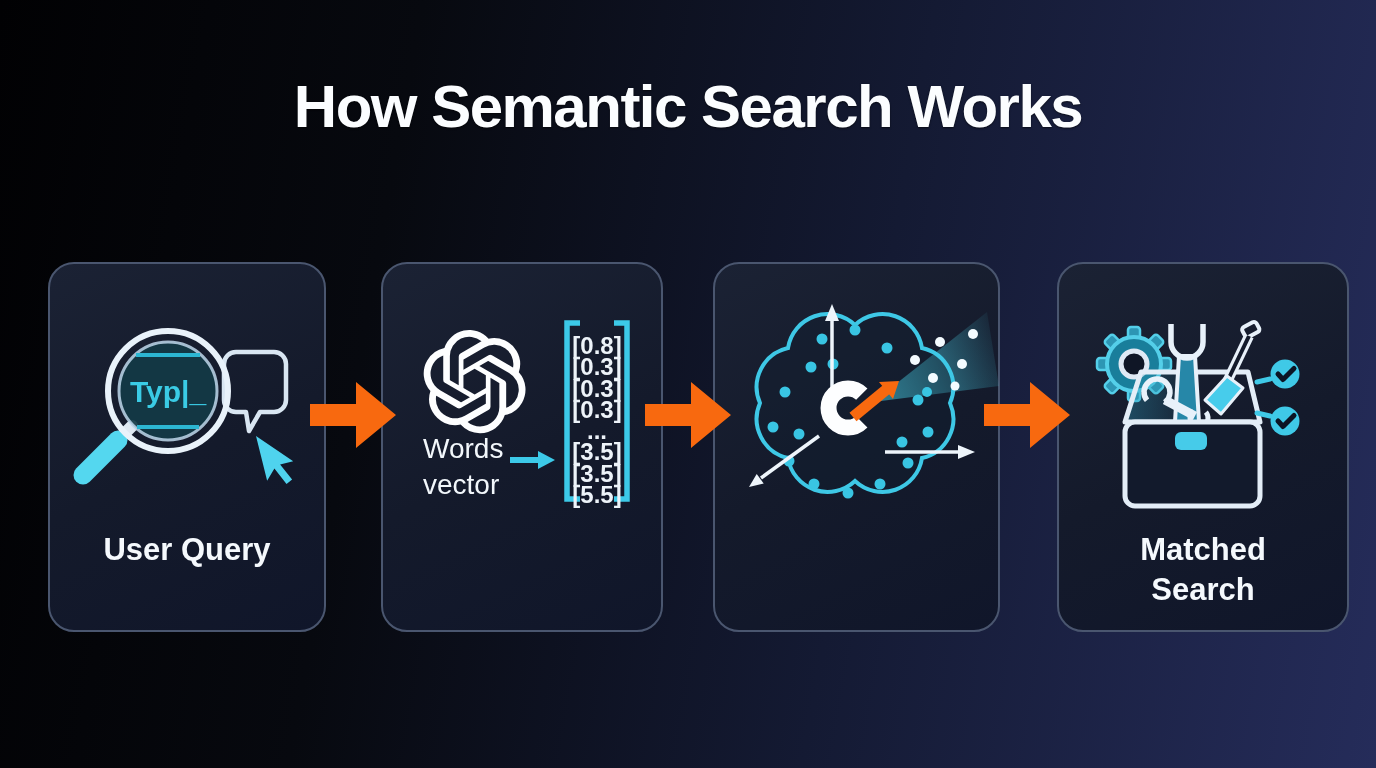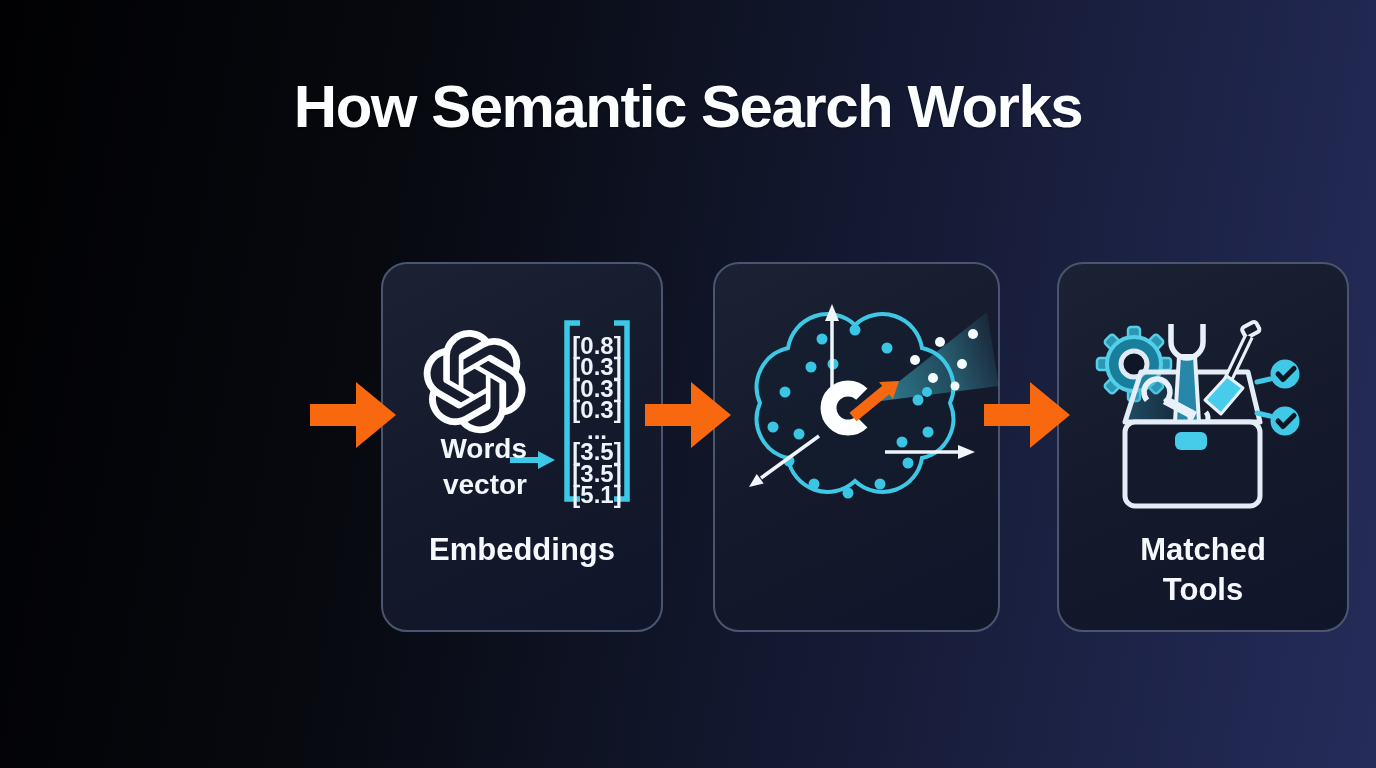--- a/index.html
+++ b/index.html
@@ -19,37 +19,59 @@
     border:2px solid #4a566f;border-radius:26px;
   }
   .card svg.icon{position:absolute;left:0;top:0;}
   .card-label{
     position:absolute;top:266px;left:0;width:100%;text-align:center;
     font-size:31px;font-weight:700;color:#f5f9fd;line-height:40px;
   }
   .card-label span{display:block;}
   .flow-arrow{position:absolute;top:382px;width:86px;height:66px;}
   .words-label{
-    position:absolute;left:40px;top:167px;width:104px;text-align:right;
-    font-size:28px;font-weight:700;color:#f2f7fb;line-height:36px;
+    position:absolute;left:40px;top:167px;width:104px;text-align:left;
+    font-size:28px;font-weight:400;color:#f2f7fb;line-height:36px;
   }
   .words-label span{display:block;}
   .vector-col{
     position:absolute;left:179px;top:63px;width:70px;text-align:center;
     font-size:24px;font-weight:600;color:#edf3f9;margin-top:8px;
   }
   .vector-col span{display:block;height:21.3px;line-height:21.3px;}
 </style>
 </head>
 <body>
 
 <div class="stage">
 
   <h1 class="title">How Semantic Search Works</h1>
 
+  <section class="card" style="left:48px;width:278px;">
+    <svg class="icon" width="278" height="260" viewBox="0 0 278 260">
+
+      <path d="M186,88 h38 a12,12 0 0 1 12,12 v36 a12,12 0 0 1 -12,12 h-14 l-11,19 -3,-19 h-10 a12,12 0 0 1 -12,-12 v-36 a12,12 0 0 1 12,-12 z" fill="none" stroke="#d9e6f2" stroke-width="4.5" stroke-linejoin="round"></path>
+
+      <g>
+        <line x1="82" y1="162" x2="71" y2="173" stroke="#dfe9f3" stroke-width="12" stroke-linecap="round"></line>
+        <line x1="68" y1="176" x2="33" y2="211" stroke="#54d7ef" stroke-width="19" stroke-linecap="round"></line>
+        <circle cx="118" cy="127" r="49" fill="rgba(19,58,71,0.92)"></circle>
+        <circle cx="118" cy="127" r="49" fill="none" stroke="rgba(190,215,235,0.85)" stroke-width="3"></circle>
+        <circle cx="118" cy="127" r="60" fill="none" stroke="#e9f2fa" stroke-width="6"></circle>
+        <line x1="86" y1="91" x2="150" y2="91" stroke="#2cb6d2" stroke-width="4"></line>
+        <line x1="87" y1="163" x2="149" y2="163" stroke="#2cb6d2" stroke-width="4"></line>
+        <text x="118" y="138" text-anchor="middle" font-size="30" font-weight="bold" fill="#3acbe5">Typ|_</text>
+      </g>
+
+      <path d="M0,0 L0,46 L10,36 L18,54 L24.5,51 L16.5,33.5 L30,33.5 Z" transform="translate(206,172) rotate(-14)" fill="#4fd3ee"></path>
+    </svg>
+    <div class="card-label">
+      <span>User Query</span>
+    </div>
+  </section>
 
   <section class="card" style="left:381px;width:282px;">
     <svg class="icon" width="282" height="260" viewBox="0 0 282 260">
 
       <g transform="translate(40,66) scale(4.3)">
         <path fill="#fdfeff" d="M22.2819 9.8211a5.9847 5.9847 0 0 0-.5157-4.9108 6.0462 6.0462 0 0 0-6.5098-2.9A6.0651 6.0651 0 0 0 4.9807 4.1818a5.9847 5.9847 0 0 0-3.9977 2.9 6.0462 6.0462 0 0 0 .7427 7.0966 5.98 5.98 0 0 0 .511 4.9107 6.051 6.051 0 0 0 6.5146 2.9001A5.9847 5.9847 0 0 0 13.2599 24a6.0557 6.0557 0 0 0 5.7718-4.2058 5.9894 5.9894 0 0 0 3.9977-2.9001 6.0557 6.0557 0 0 0-.7475-7.073zm-9.022 12.6081a4.4755 4.4755 0 0 1-2.8764-1.0408l.1419-.0804 4.7783-2.7582a.7948.7948 0 0 0 .3927-.6813v-6.7369l2.02 1.1686a.071.071 0 0 1 .038.052v5.5826a4.504 4.504 0 0 1-4.4945 4.4944zm-9.6607-4.1254a4.4708 4.4708 0 0 1-.5346-3.0137l.142.0852 4.783 2.7582a.7712.7712 0 0 0 .7806 0l5.8428-3.3685v2.3324a.0804.0804 0 0 1-.0332.0615L9.74 19.9502a4.4992 4.4992 0 0 1-6.1408-1.6464zM2.3408 7.8956a4.485 4.485 0 0 1 2.3655-1.9728V11.6a.7664.7664 0 0 0 .3879.6765l5.8144 3.3543-2.0201 1.1685a.0757.0757 0 0 1-.071 0l-4.8303-2.7865A4.504 4.504 0 0 1 2.3408 7.8956zm16.5963 3.8558L13.1038 8.364 15.1192 7.2a.0757.0757 0 0 1 .071 0l4.8303 2.7913a4.4944 4.4944 0 0 1-.6765 8.1042v-5.6772a.79.79 0 0 0-.407-.667zm2.0107-3.0231l-.142-.0852-4.7735-2.7818a.7759.7759 0 0 0-.7854 0L9.409 9.2297V6.8974a.0662.0662 0 0 1 .0284-.0615l4.8303-2.7866a4.4992 4.4992 0 0 1 6.6802 4.66zM8.3065 12.863l-2.02-1.1638a.0804.0804 0 0 1-.038-.0567V6.0742a4.4992 4.4992 0 0 1 7.3757-3.4537l-.142.0805L8.704 5.459a.7948.7948 0 0 0-.3927.6813zm1.0976-2.3654l2.602-1.4998 2.6069 1.4998v2.9994l-2.5974 1.4997-2.6067-1.4997z"></path>
       </g>
 
       <g>
         <line x1="127" y1="196" x2="158" y2="196" stroke="#3cc9e8" stroke-width="6"></line>
@@ -66,24 +88,23 @@
       <span>vector</span>
     </div>
     <div class="vector-col">
       <span>[0.8]</span>
       <span>[0.3]</span>
       <span>[0.3]</span>
       <span>[0.3]</span>
       <span>...</span>
       <span>[3.5]</span>
       <span>[3.5]</span>
-      <span>[5.1]</span>
-    </div>
-    <div class="card-label">
-      <span>Embeddings</span>
+      <span>[5.5]</span>
+    </div>
+    <div class="card-label">
     </div>
   </section>
 
   <section class="card" style="left:713px;width:287px;">
     <svg class="icon" width="287" height="260" viewBox="0 0 287 260">
       <defs>
         <linearGradient id="beamGrad" gradientUnits="userSpaceOnUse" x1="158" y1="130" x2="287" y2="78">
           <stop offset="0" stop-color="#46c2d8" stop-opacity="0.85"></stop>
           <stop offset="1" stop-color="#46c2d8" stop-opacity="0.05"></stop>
         </linearGradient>
@@ -195,21 +216,21 @@
         <path d="M219,110 l5,5.5 11,-11" fill="none" stroke="#0c1524" stroke-width="5" stroke-linecap="round" stroke-linejoin="round"></path>
       </g>
       <g>
         <line x1="211" y1="152" x2="198" y2="149" stroke="#3fc9e7" stroke-width="5" stroke-linecap="round"></line>
         <circle cx="226" cy="157" r="14.5" fill="#3fc9e7"></circle>
         <path d="M219,157 l5,5.5 11,-11" fill="none" stroke="#0c1524" stroke-width="5" stroke-linecap="round" stroke-linejoin="round"></path>
       </g>
     </svg>
     <div class="card-label">
       <span>Matched</span>
-      <span>Tools</span>
+      <span>Search</span>
     </div>
   </section>
 
   <svg class="flow-arrow" style="left:310px;" viewBox="0 0 86 66">
     <polygon points="0,22 46,22 46,0 86,33 46,66 46,44 0,44" fill="#f8690f"></polygon>
   </svg>
   <svg class="flow-arrow" style="left:645px;" viewBox="0 0 86 66">
     <polygon points="0,22 46,22 46,0 86,33 46,66 46,44 0,44" fill="#f8690f"></polygon>
   </svg>
   <svg class="flow-arrow" style="left:984px;" viewBox="0 0 86 66">

